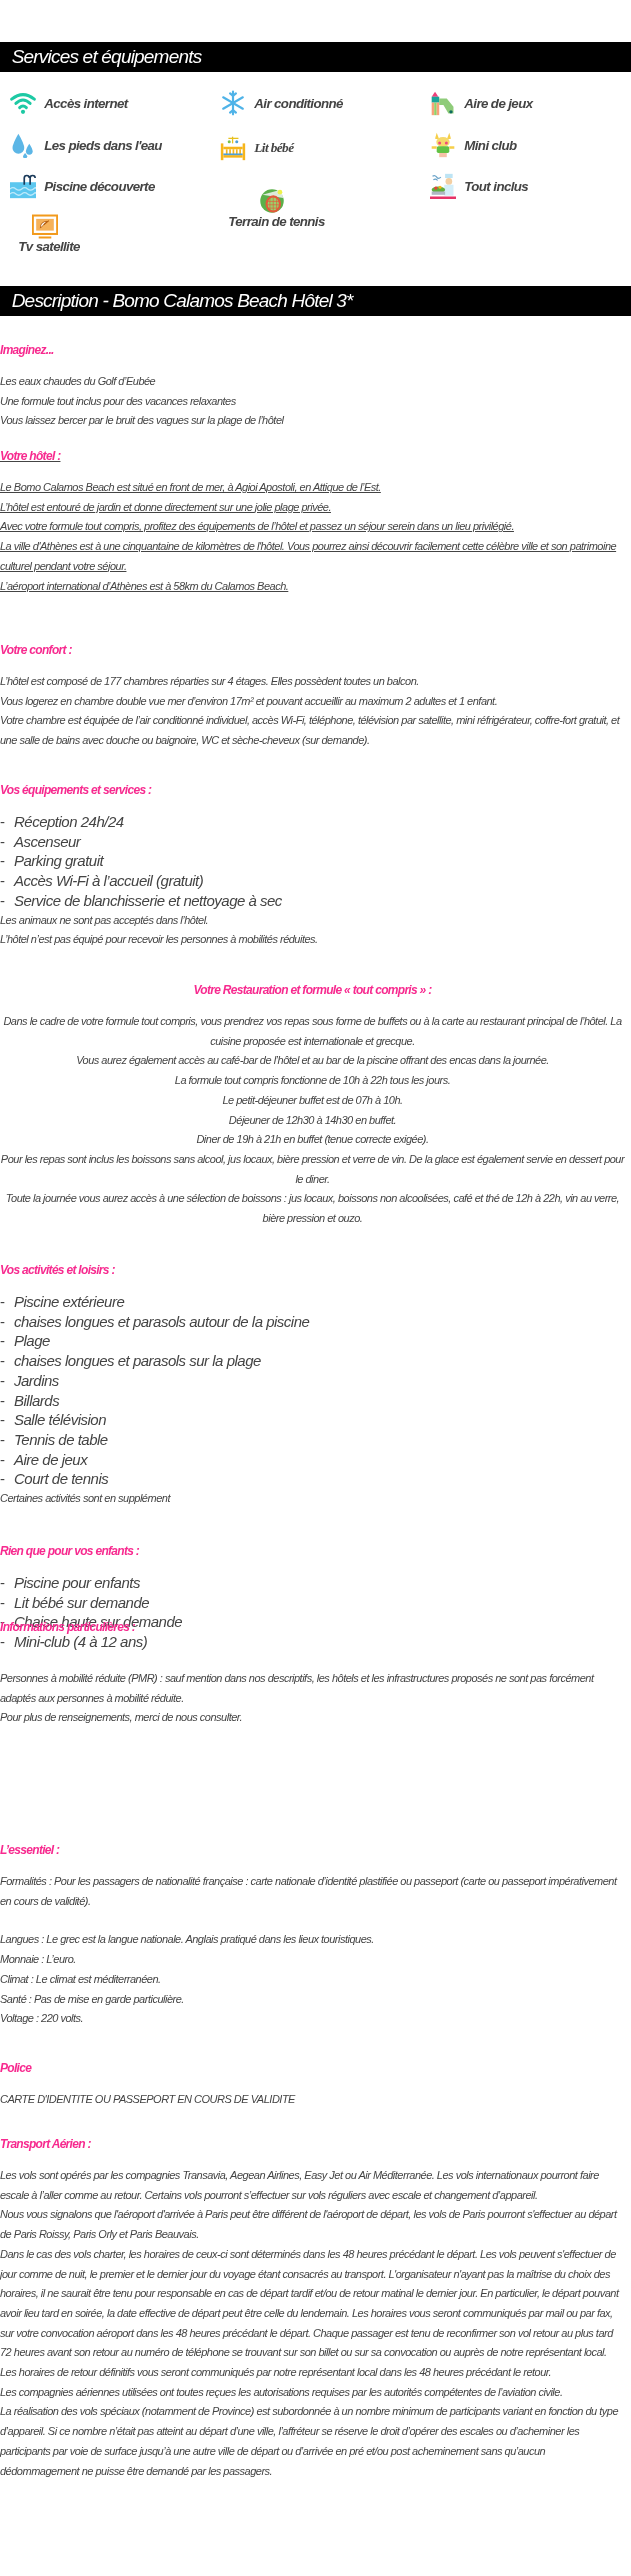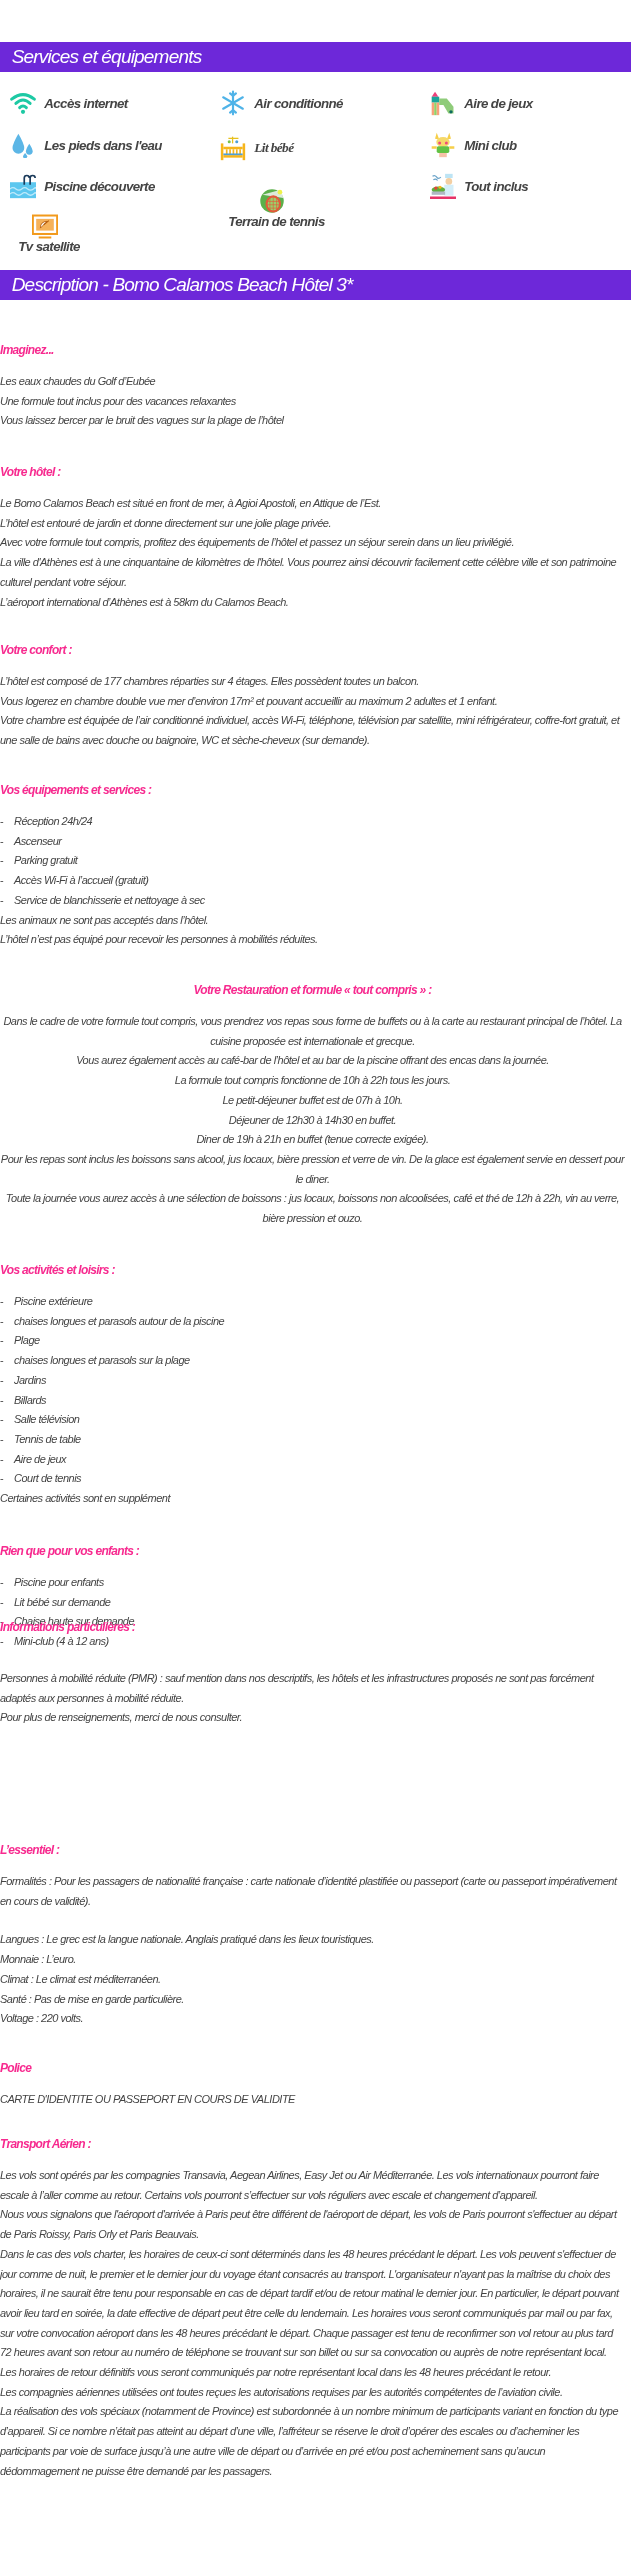--- a/index.html
+++ b/index.html
@@ -1,30 +1,30 @@
 <!DOCTYPE html>
 <html style="font-size:13.3px"><head>
 <meta charset="utf-8">
 <style>
   html, body { margin: 0; padding: 0; background: #ffffff; }
   body { width: 632px; height: 2576px; position: relative; overflow: hidden;
          font-family: "Liberation Sans", sans-serif; color: #444444; }
-  .bar { position: absolute; left: 0; width: 632px; height: 30px; background: #6d28d9; }
+  .bar { position: absolute; left: 0; width: 632px; height: 30px; background: #000000; }
   .bar h2 { margin: 0; padding: 0 0 0 11.7px; line-height: 30px; color: #ffffff;
             font-size: 19px; font-style: italic; font-weight: normal; letter-spacing: -0.8px; }
   .svc-grid { position: absolute; left: 10px; top: 88px; width: 622px; }
   .svc-item { position: absolute; height: 30px; display: flex; align-items: center; }
   .svc-icon { width: 26px; height: 26px; display: inline-block; position: relative; }
   .svc-label { margin-left: 8.3px; font-size: 13.3px; font-style: italic; font-weight: bold;
                color: #444444; letter-spacing: -0.6px; white-space: nowrap; }
   .sec-title { margin: 0; color: #f72a8f; font-style: italic; font-weight: bold;
                font-size: 12px; letter-spacing: -0.7px; line-height: 23px; }
   .para { margin: 0; font-size: 11px; font-style: italic; color: #444444;
           line-height: 19.7px; letter-spacing: -0.5px; }
-  .li { display: block; font-size: 11px; font-style: italic; color: #444444;
+  .li { display: block; font-size: 15px; font-style: italic; color: #444444;
         line-height: 19.7px; letter-spacing: -0.5px; }
   .li .dash { display: inline-block; width: 14px; font-style: normal; }
   .blk { position: absolute; left: 0; width: 625px; }
 </style>
 </head>
 <body>
 
 <div class="bar" style="top:42px;">
   <h2>Services et équipements</h2>
 </div>
@@ -174,33 +174,33 @@
           <rect x="5" y="7" width="21" height="14" fill="#f6b25a"></rect>
           <path d="M10 18 Q10 10 18 10 Z" fill="#ffffff" stroke="#b25a0c" stroke-width="1"></path>
           <line x1="14" y1="14" x2="20" y2="9" stroke="#b25a0c" stroke-width="1.2"></line>
           <rect x="8" y="28" width="15" height="2.4" fill="#f29a1c"></rect>
         </svg>
     </span>
     <span class="svc-label">Tv satellite</span>
   </div>
 </div>
 
-<div class="bar" style="top:270px;">
+<div class="bar" style="top:286px;">
   <h2>Description - Bomo Calamos Beach Hôtel 3*</h2>
 </div>
 
 <div class="blk" style="top:339px;">
   <h3 class="sec-title">Imaginez...</h3>
   <div style="height:10px;"></div>
   <p class="para">Les eaux chaudes du Golf d’Eubée</p>
   <p class="para">Une formule tout inclus pour des vacances relaxantes</p>
   <p class="para">Vous laissez bercer par le bruit des vagues sur la plage de l’hôtel</p>
 </div>
 
-<div class="blk" style="top:461px;">
+<div class="blk" style="top:445px;text-decoration:underline;">
   <h3 class="sec-title">Votre hôtel :</h3>
   <div style="height:10px;"></div>
   <p class="para">Le Bomo Calamos Beach est situé en front de mer, à Agioi Apostoli, en Attique de l’Est.</p>
   <p class="para">L’hôtel est entouré de jardin et donne directement sur une jolie plage privée.</p>
   <p class="para">Avec votre formule tout compris, profitez des équipements de l’hôtel et passez un séjour serein dans un lieu privilégié.</p>
   <p class="para">La ville d'Athènes est à une cinquantaine de kilomètres de l'hôtel. Vous pourrez ainsi découvrir facilement cette célèbre ville et son patrimoine culturel pendant votre séjour.</p>
   <p class="para">L’aéroport international d’Athènes est à 58km du Calamos Beach.</p>
 </div>
 
 <div class="blk" style="top:639px;">

